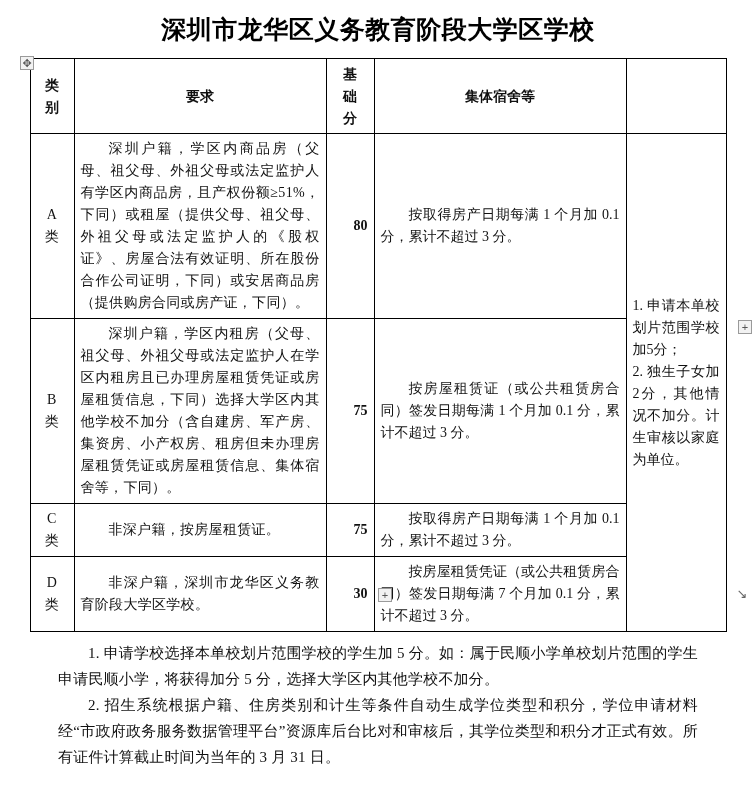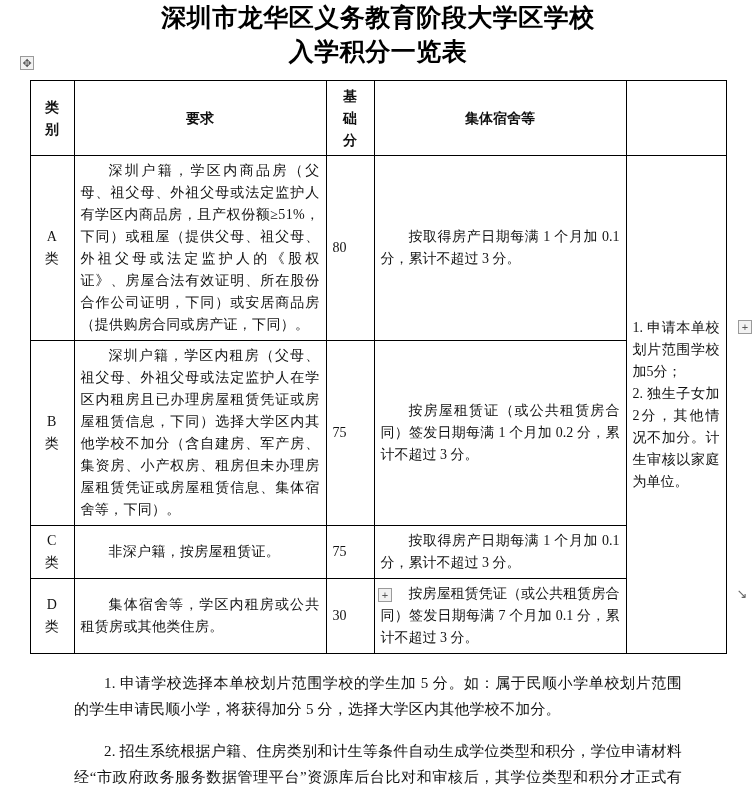--- a/index.html
+++ b/index.html
@@ -20,21 +20,21 @@
     width: 756px;
     height: 791px;
     box-sizing: border-box;
   }
   .title {
     text-align: center;
     font-family: "Liberation Sans", "DejaVu Sans", sans-serif;
     font-weight: bold;
     font-size: 25px;
     line-height: 34px;
-    padding-top: 0;
+    padding-top: 12px;
     letter-spacing: 0.5px;
     color: #000;
   }
   .title-line {
     display: block;
   }
   table.main {
     border-collapse: collapse;
     margin: 12px auto 0 auto;
     width: 696px;
@@ -70,22 +70,23 @@
   .cat .cat-letter { display: block; }
   .cat .cat-word { display: block; }
   .req {
     text-indent: 2em;
     font-size: 14px;
     line-height: 25px;
     text-align: justify;
     letter-spacing: 0.3px;
   }
   .score {
-    text-align: left;
+    text-align: right;
     font-size: 15px;
+    font-weight: bold;
   }
   .bonus {
     text-indent: 2em;
     font-size: 14px;
     line-height: 25px;
     text-align: justify;
   }
   .extra {
     font-size: 13.5px;
     line-height: 23px;
@@ -97,21 +98,21 @@
     margin: 8px auto 0 auto;
     font-size: 15px;
     line-height: 26px;
     text-align: justify;
     letter-spacing: 0.2px;
   }
   .notes .note-head {
     text-indent: 2em;
   }
   .notes p {
-    margin: 16px;
+    margin: 0;
     text-indent: 2em;
   }
 
   
   .handle {
     position: absolute;
     width: 14px;
     height: 14px;
     border: 1px solid #9a9a9a;
     background: #f2f2f2;
@@ -130,21 +131,20 @@
     color: #666; font-size: 13px;
   }
 </style>
 </head>
 <body>
 
 <div class="page">
 
   <div class="title">
     <span class="title-line">深圳市龙华区义务教育阶段大学区学校</span>
-    <span class="title-line">入学积分一览表</span>
   </div>
 
   <table class="main">
     <colgroup>
       <col class="col-cat">
       <col class="col-req">
       <col class="col-score">
       <col class="col-bonus">
       <col class="col-extra">
     </colgroup>
@@ -176,39 +176,39 @@
 2. 独生子女加2分，其他情况不加分。计生审核以家庭为单位。</td>
       </tr>
 
       <tr>
         <td class="cat">
           <span class="cat-letter">B</span>
           <span class="cat-word">类</span>
         </td>
         <td class="req">深圳户籍，学区内租房（父母、祖父母、外祖父母或法定监护人在学区内租房且已办理房屋租赁凭证或房屋租赁信息，下同）选择大学区内其他学校不加分（含自建房、军产房、集资房、小产权房、租房但未办理房屋租赁凭证或房屋租赁信息、集体宿舍等，下同）。</td>
         <td class="score">75</td>
-        <td class="bonus">按房屋租赁证（或公共租赁房合同）签发日期每满 1 个月加 0.2 分，累计不超过 3 分。</td>
+        <td class="bonus">按房屋租赁证（或公共租赁房合同）签发日期每满 1 个月加 0.1 分，累计不超过 3 分。</td>
       </tr>
 
       <tr>
         <td class="cat">
           <span class="cat-letter">C</span>
           <span class="cat-word">类</span>
         </td>
         <td class="req" style="text-indent:2em;">非深户籍，按房屋租赁证。</td>
         <td class="score">75</td>
         <td class="bonus">按取得房产日期每满 1 个月加 0.1 分，累计不超过 3 分。</td>
       </tr>
 
       <tr>
         <td class="cat">
           <span class="cat-letter">D</span>
           <span class="cat-word">类</span>
         </td>
-        <td class="req">集体宿舍等，学区内租房或公共租赁房或其他类住房。</td>
+        <td class="req">非深户籍，深圳市龙华区义务教育阶段大学区学校。</td>
         <td class="score">30</td>
         <td class="bonus">按房屋租赁凭证（或公共租赁房合同）签发日期每满 7 个月加 0.1 分，累计不超过 3 分。</td>
       </tr>
     </tbody>
   </table>
 
   <div class="notes">
     <p>1. 申请学校选择本单校划片范围学校的学生加 5 分。如：属于民顺小学单校划片范围的学生申请民顺小学，将获得加分 5 分，选择大学区内其他学校不加分。</p>
     <p>2. 招生系统根据户籍、住房类别和计生等条件自动生成学位类型和积分，学位申请材料经“市政府政务服务数据管理平台”资源库后台比对和审核后，其学位类型和积分才正式有效。所有证件计算截止时间为当年的 3 月 31 日。</p>
 

